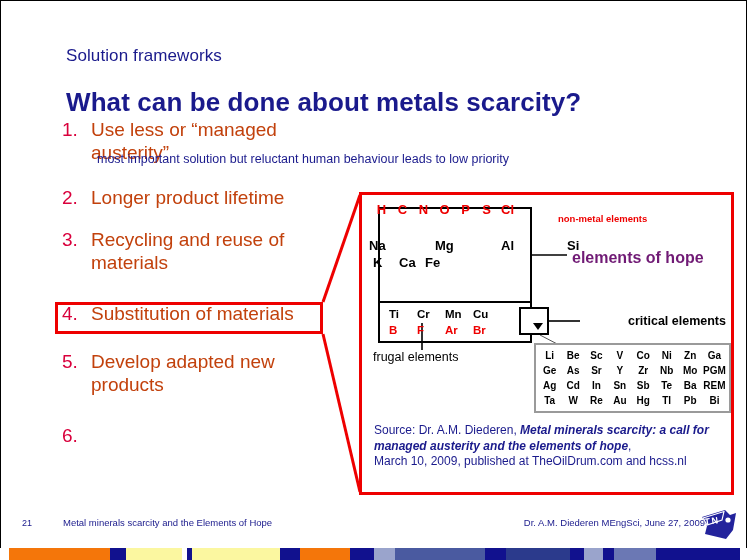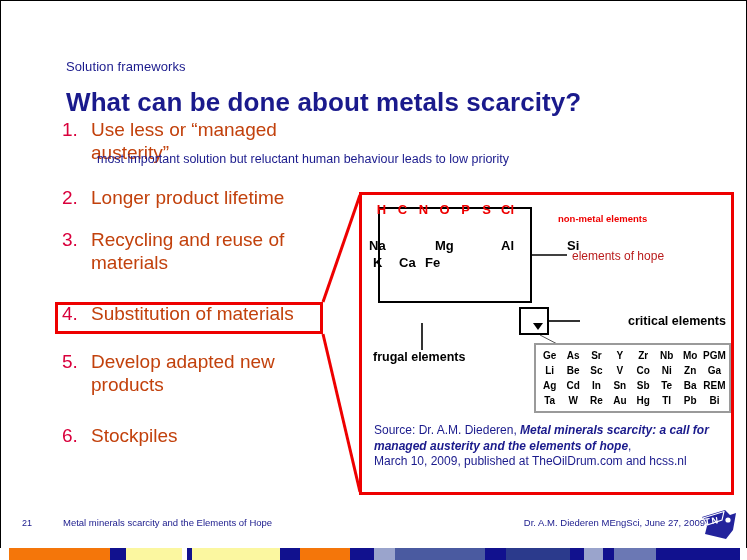--- a/index.html
+++ b/index.html
@@ -20,25 +20,24 @@
     position: absolute;
     inset: 0;
     background: #ffffff;
   }
 
   
   .eyebrow {
     position: absolute;
     left: 66px;
     top: 46px;
-    font-size: 13px;
+    font-size: 17px;
     color: #1a1a8c;
     letter-spacing: 0.1px;
     white-space: nowrap;
-    margin-top: 13px;
   }
   .title {
     position: absolute;
     left: 66px;
     top: 70px;
     font-size: 26px;
     color: #1a1a8c;
     letter-spacing: 0.1px;
     white-space: nowrap;
     text-align: right;
@@ -189,35 +188,35 @@
     font-size: 12px;
   }
   .lbl-nonmetal {
     left: 196px; top: 18px;
     color: #ee0000;
     font-size: 9.5px;
     font-weight: bold;
   }
   .lbl-hope {
     left: 210px; top: 54px;
-    color: #b91c1c;
-    font-weight: normal;
-    font-size: 12px;
+    color: #701a75;
+    font-weight: bold;
+    font-size: 16px;
   }
   .lbl-critical {
     left: 222px; top: 119px;
     color: #000;
     font-weight: bold;
     font-size: 12.5px;
     margin-left: 44px;
   }
   .lbl-frugal {
     left: 11px; top: 155px;
     color: #000;
-    font-weight: bold;
+    font-weight: normal;
     font-size: 12.5px;
   }
 
   
   .panel-svg {
     position: absolute;
     left: 0; top: 0;
     width: 375px; height: 303px;
     pointer-events: none;
   }
@@ -359,21 +358,20 @@
       <span class="li-text">Substitution of materials</span>
     </div>
 
     <div class="li item5">
       <span class="li-num">5.</span>
       <span class="li-text">Develop adapted new products</span>
     </div>
 
     <div class="li item6">
       <span class="li-num">6.</span>
-      <span class="li-text">Stockpiles</span>
     </div>
   </div>
 
   <div class="highlight-box"></div>
 
   <svg class="callout-svg" viewBox="0 0 747 560" xmlns="http://www.w3.org/2000/svg">
     <path d="M 323 302 L 360 195" stroke="#ee0000" stroke-width="3" fill="none"></path>
     <path d="M 323 334 L 360 492" stroke="#ee0000" stroke-width="3" fill="none"></path>
   </svg>
 
@@ -404,52 +402,66 @@
       <span>Al</span>
       <span>Si</span>
     </div>
 
     <div class="el-row row-hope2">
       <span>K</span>
       <span>Ca</span>
       <span>Fe</span>
     </div>
 
+    <div class="pt-lower">
+      <div class="el-row row-frugal-top">
+        <span>Ti</span>
+        <span>Cr</span>
+        <span>Mn</span>
+        <span>Cu</span>
+      </div>
+      <div class="el-row row-frugal-bot">
+        <span>B</span>
+        <span>F</span>
+        <span>Ar</span>
+        <span>Br</span>
+      </div>
+    </div>
 
     <div class="pt-crit">
       <span class="crit-arrow"></span>
     </div>
 
     <div class="lbl lbl-nonmetal">non-metal elements</div>
     <div class="lbl lbl-hope">elements of hope</div>
     <div class="lbl lbl-critical">critical elements</div>
     <div class="lbl lbl-frugal">frugal elements</div>
 
     <div class="crit-table">
       <table>
         <tbody>
+          <tr>
+            <td>Li</td>
+            <td>Be</td>
+            <td>Sc</td>
+            <td>V</td>
+            <td>Co</td>
+            <td>Ni</td>
+            <td>Zn</td>
+            <td>Ga</td>
+          </tr>
           <tr>
             <td>Ge</td>
             <td>As</td>
             <td>Sr</td>
             <td>Y</td>
             <td>Zr</td>
             <td>Nb</td>
             <td>Mo</td>
             <td>PGM</td>
-          </tr>
-          <tr>
-            <td>Li</td>
-            <td>Be</td>
-            <td>Sc</td>
-            <td>V</td>
-            <td>Co</td>
-            <td>Ni</td>
-            <td>Zn</td>
-            <td>Ga</td>
           </tr>
           <tr>
             <td>Ag</td>
             <td>Cd</td>
             <td>In</td>
             <td>Sn</td>
             <td>Sb</td>
             <td>Te</td>
             <td>Ba</td>
             <td>REM</td>

